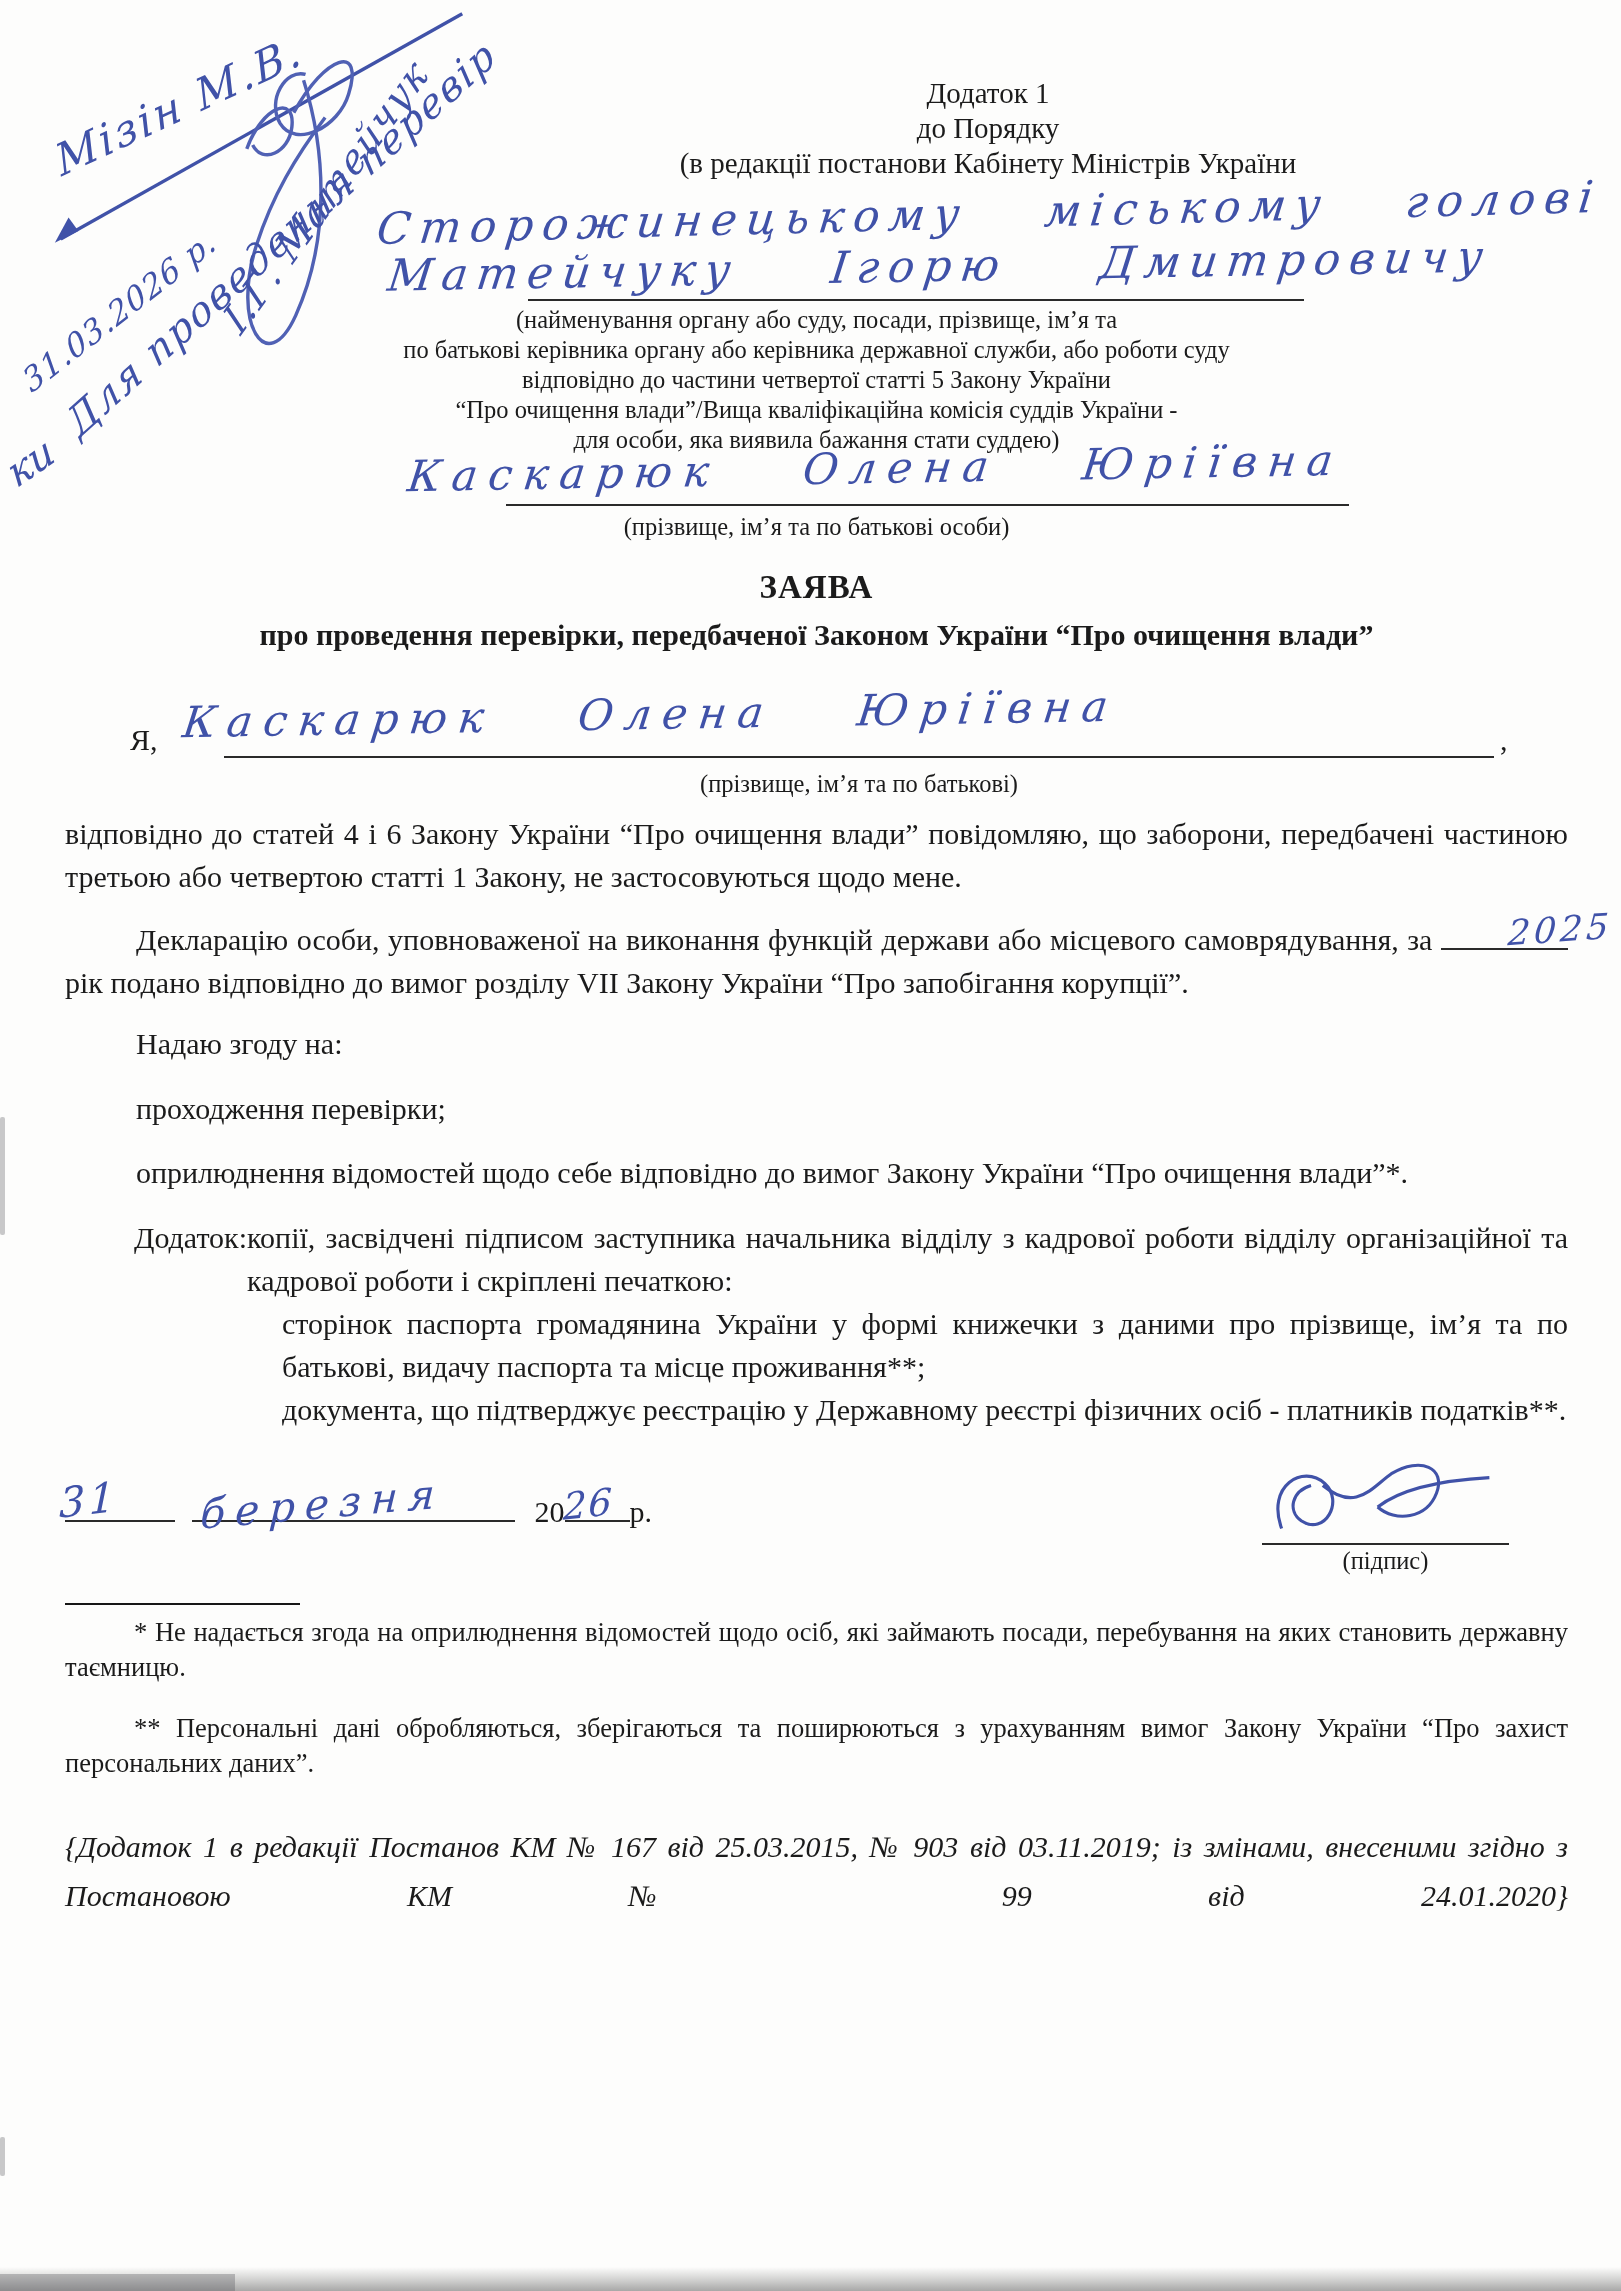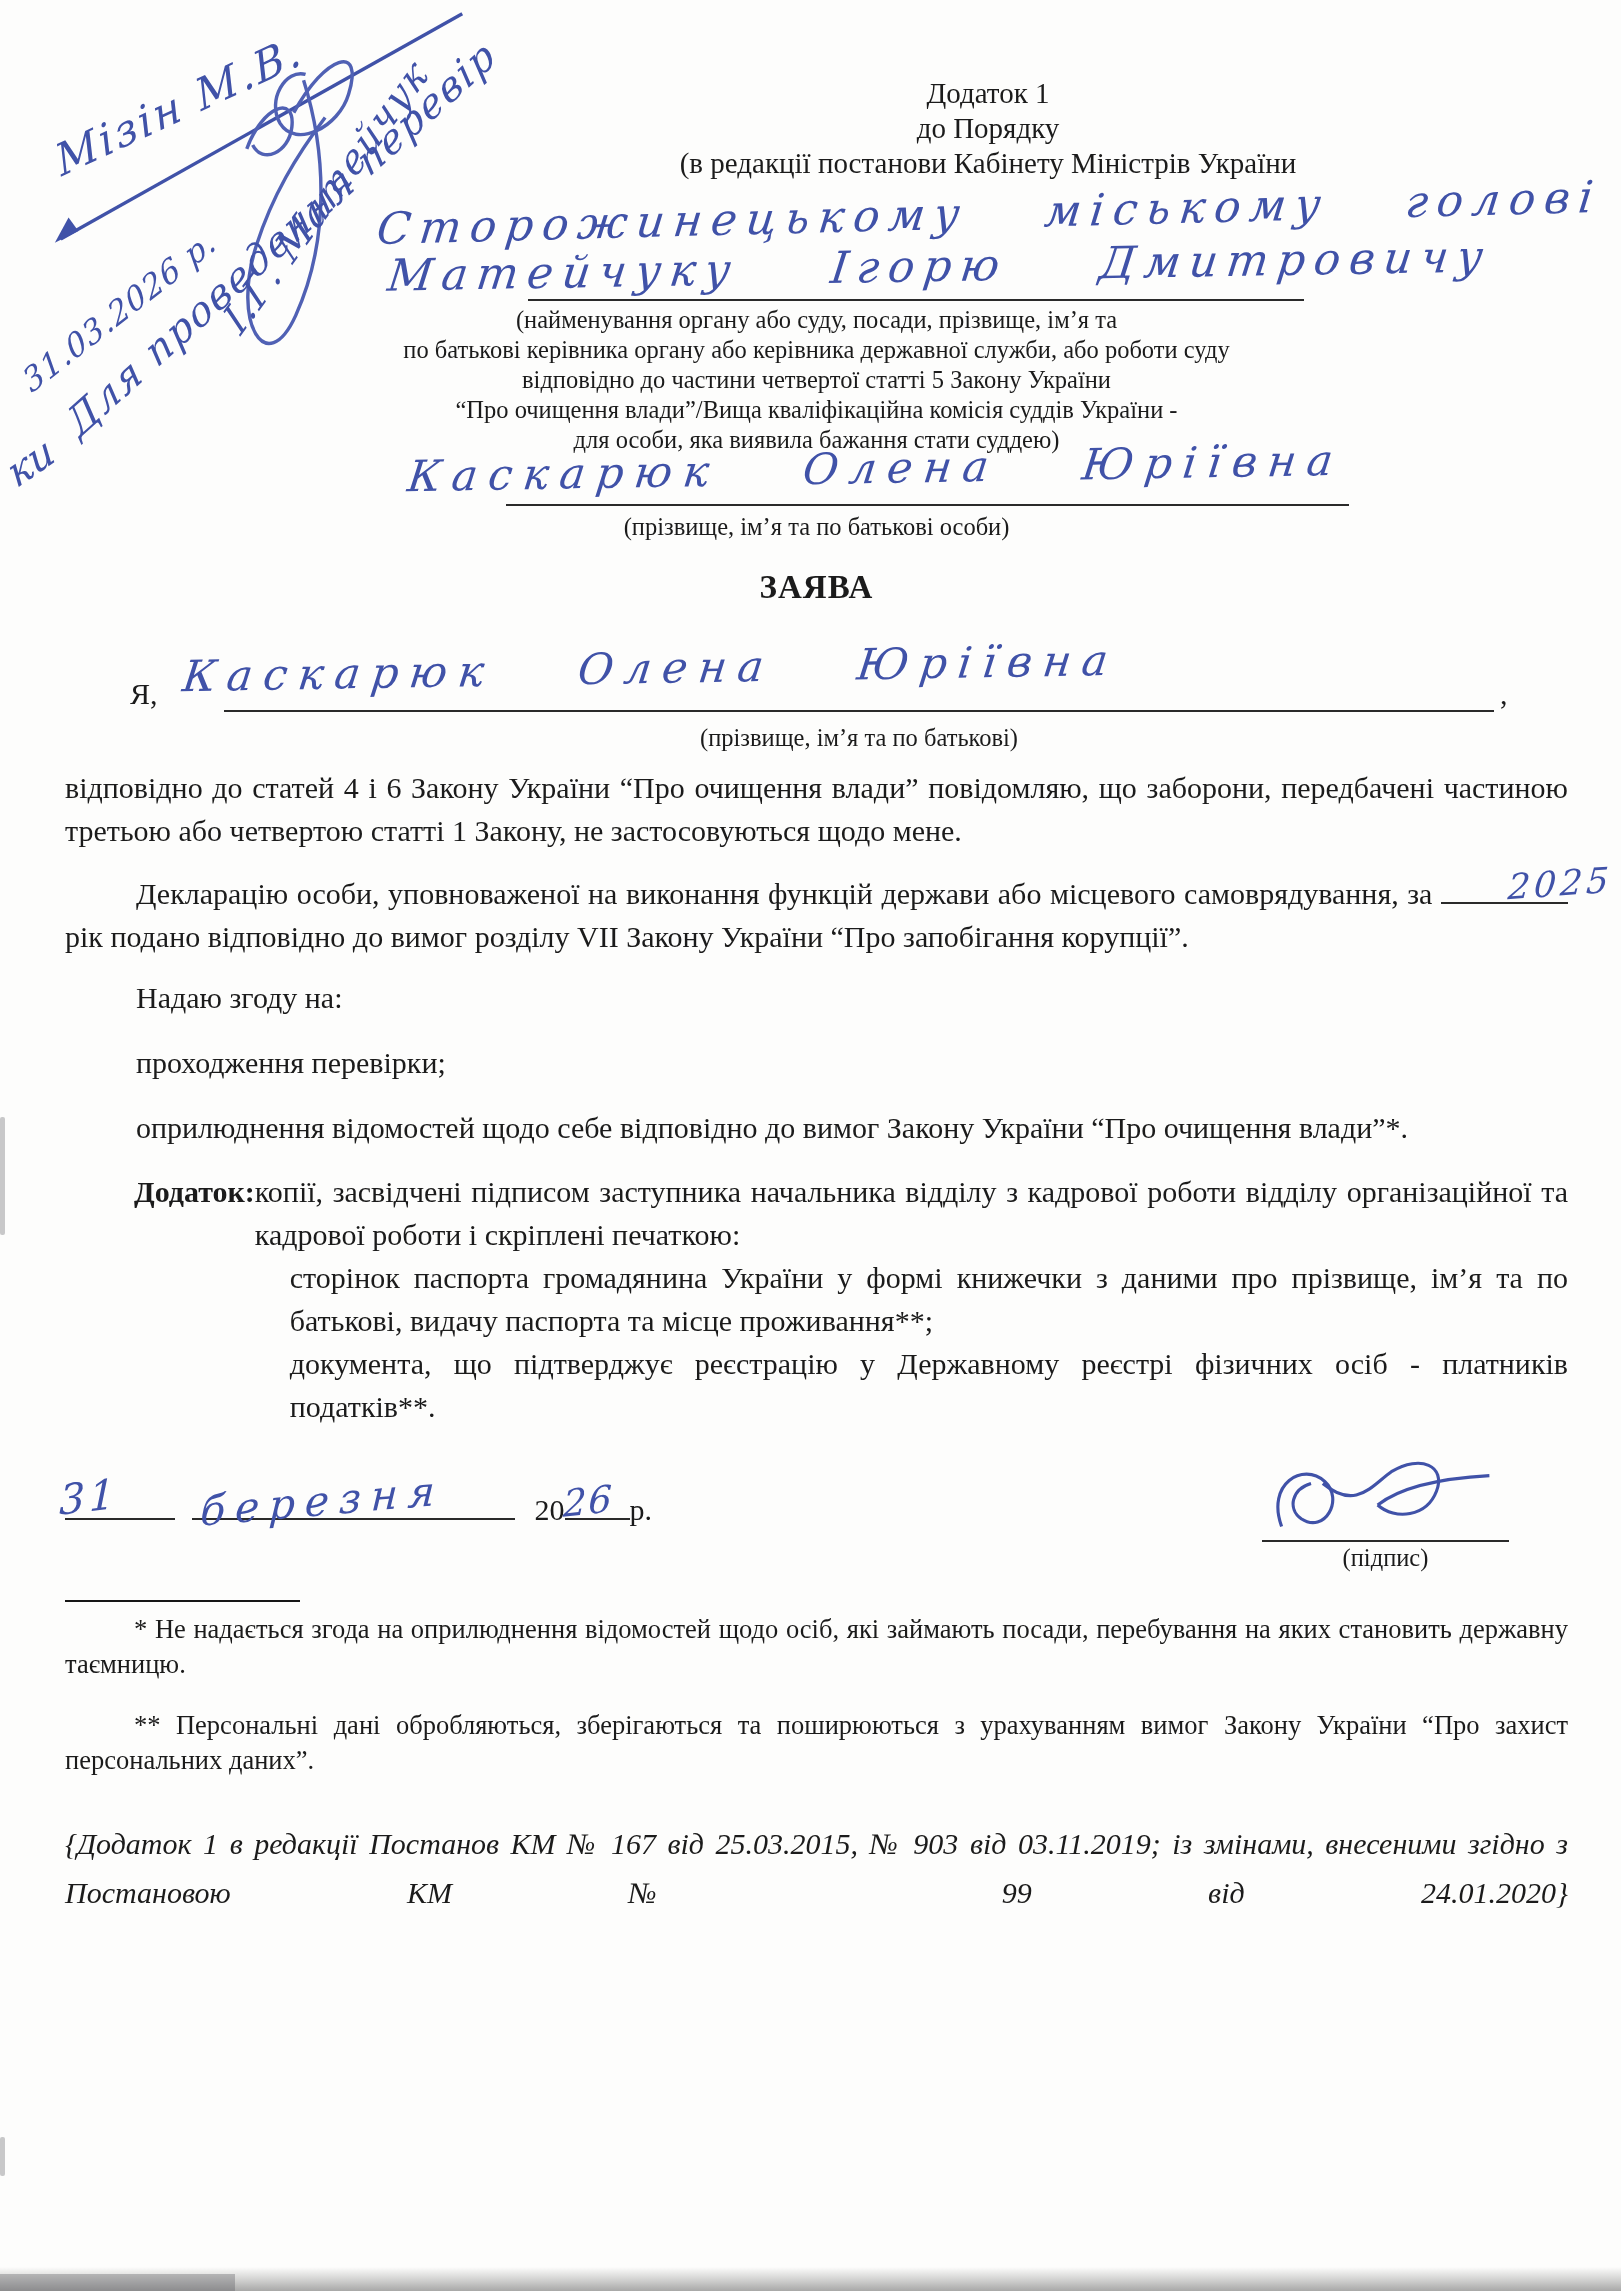--- a/index.html
+++ b/index.html
@@ -46,21 +46,21 @@
   .ya-caption { margin-top:3.9px; }
   .ya-caption .inner { display:block; margin-left:159px; width:1270px; text-align:center; font-size:24.5px; }
 
   
   .blank { display:inline-block; position:relative; border-bottom:2.5px solid #2a2a2a; vertical-align:baseline; }
   .blank-year-decl { width:127px; height:33px; }
   .blank-year-decl .hw { position:absolute; left:-3.9px; bottom:-5.9px; font-size:35px; letter-spacing:3.9px; transform:rotate(-4deg) skewX(-8deg); }
 
   
   .attach { display:flex; margin-top:21.6px; }
-  .attach-label { flex:0 0 180px; padding-left:69px; box-sizing:border-box; font-size:30px; line-height:43px;font-weight:bold; }
+  .attach-label { flex:0 0 180px; padding-left:69px; box-sizing:border-box; font-size:30px; line-height:43px; }
   .attach-content { flex:1; }
   .attach-content p { margin:0; }
   .attach-item { margin-top:11.8px; padding-left:35px; }
 
   
   .datesig { position:relative; height:125px; margin-top:27.4px; }
   .date-part { position:absolute; left:0; top:33px; font-size:30px; white-space:nowrap; }
   .blank-day { width:110px; height:29px; }
   .blank-day .hw { position:absolute; left:-5.9px; bottom:-3.9px; font-size:41px; letter-spacing:3.9px; transform:rotate(-7deg) skewX(-8deg); }
   .blank-month { width:323px; height:29px; margin-left:9.8px; }
@@ -146,20 +146,21 @@
     </div>
 
     <div class="name-zone">
       <span class="hw name-hw">Каскарюк Олена Юріївна</span>
       <div class="rule name-rule"></div>
     </div>
     <div class="caption">(прізвище, ім’я та по батькові особи)</div>
 
     <div class="title-block">
       <div class="title-main">ЗАЯВА</div>
+      <div class="title-sub">про проведення перевірки, передбаченої Законом України “Про очищення влади”</div>
     </div>
 
     <div class="ya-zone">
       <span class="ya-prefix">Я,</span>
       <span class="hw ya-hw">Каскарюк Олена Юріївна</span>
       <div class="rule ya-rule"></div>
       <span class="ya-comma">,</span>
     </div>
     <div class="ya-caption">
       <span class="inner">(прізвище, ім’я та по батькові)</span>

